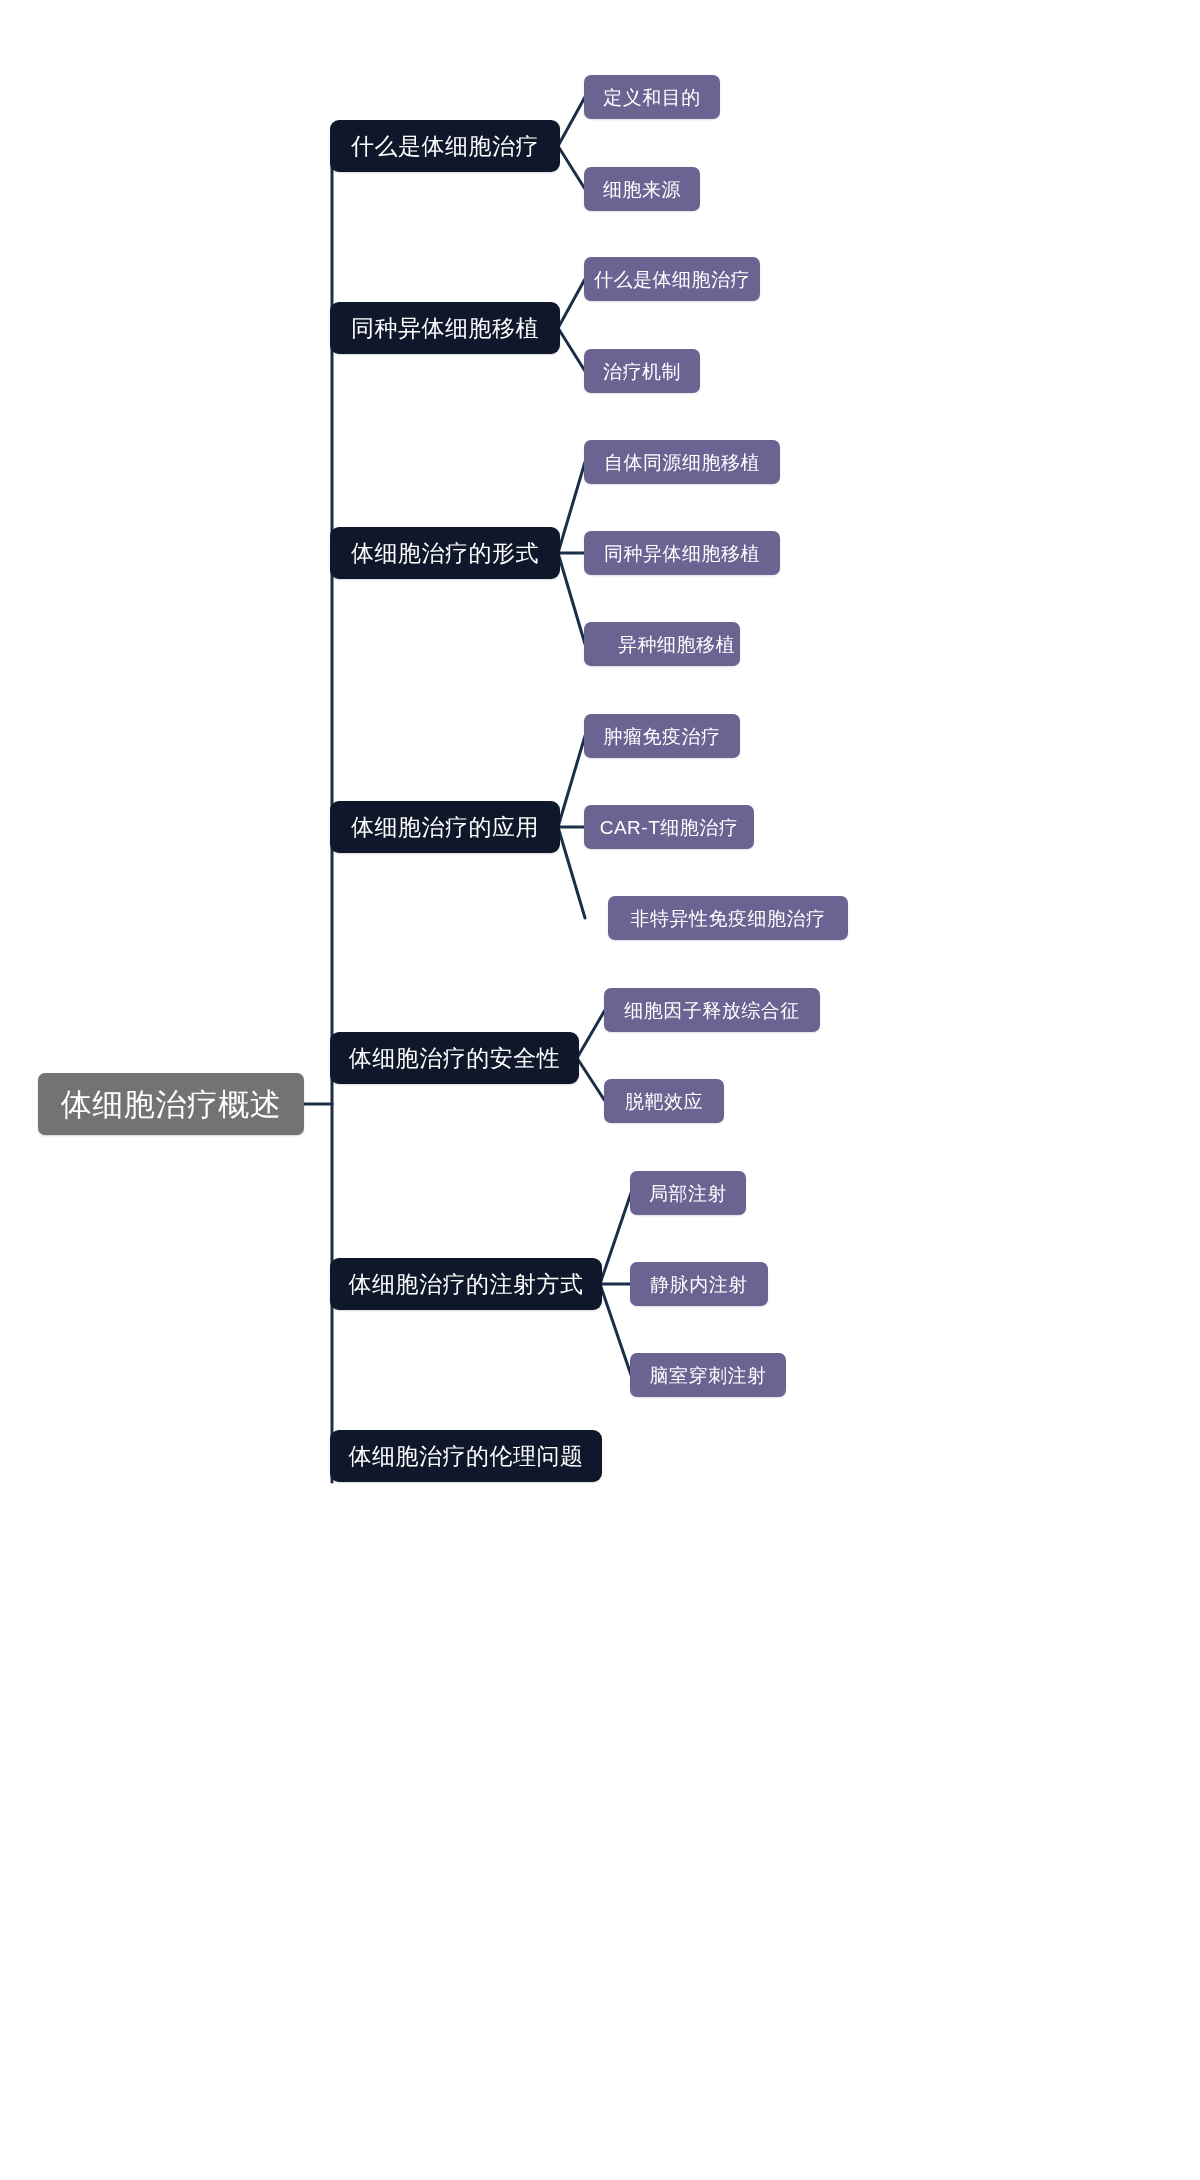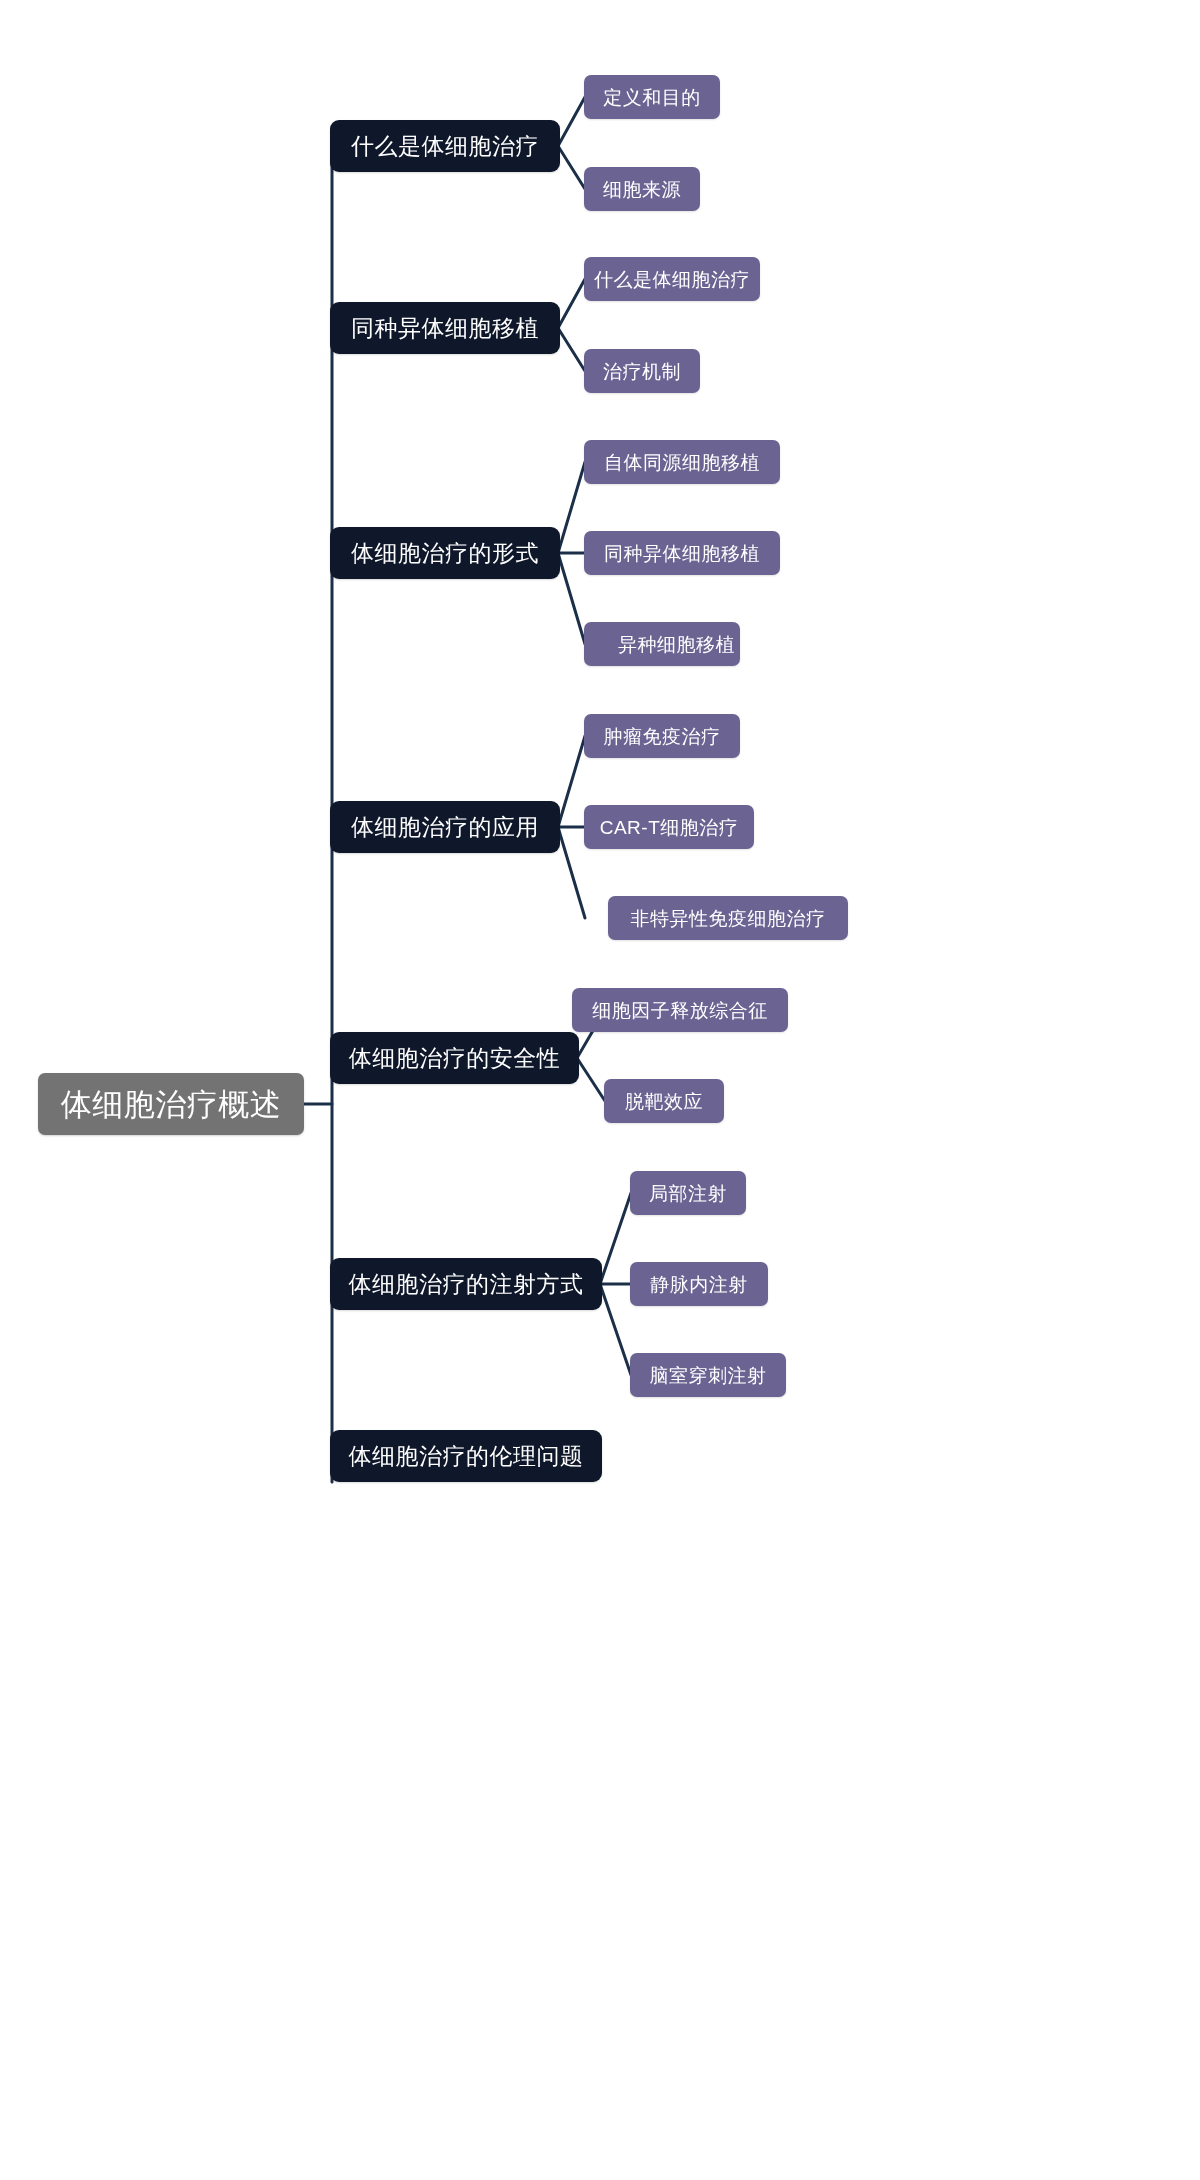--- a/index.html
+++ b/index.html
@@ -124,21 +124,21 @@
     </div>
     <div class="node leaf" style="left: 584px; top: 805px; width: 170px; height: 44px;">
       <span class="node-label">CAR-T细胞治疗</span>
     </div>
     <div class="node leaf" style="left: 584px; top: 896px; width: 240px; height: 44px; margin-left: 24px;">
       <span class="node-label">非特异性免疫细胞治疗</span>
     </div>
     <div class="node branch" style="left: 330px; top: 1032px; width: 249px; height: 52px;">
       <span class="node-label">体细胞治疗的安全性</span>
     </div>
-    <div class="node leaf" style="left: 572px; top: 988px; width: 216px; height: 44px;">
+    <div class="node leaf" style="left: 604px; top: 988px; width: 216px; height: 44px;">
       <span class="node-label">细胞因子释放综合征</span>
     </div>
     <div class="node leaf" style="left: 604px; top: 1079px; width: 120px; height: 44px;">
       <span class="node-label">脱靶效应</span>
     </div>
     <div class="node branch" style="left: 330px; top: 1258px; width: 272px; height: 52px; text-align: center;">
       <span class="node-label">体细胞治疗的注射方式</span>
     </div>
     <div class="node leaf" style="left: 630px; top: 1171px; width: 116px; height: 44px;">
       <span class="node-label">局部注射</span>

